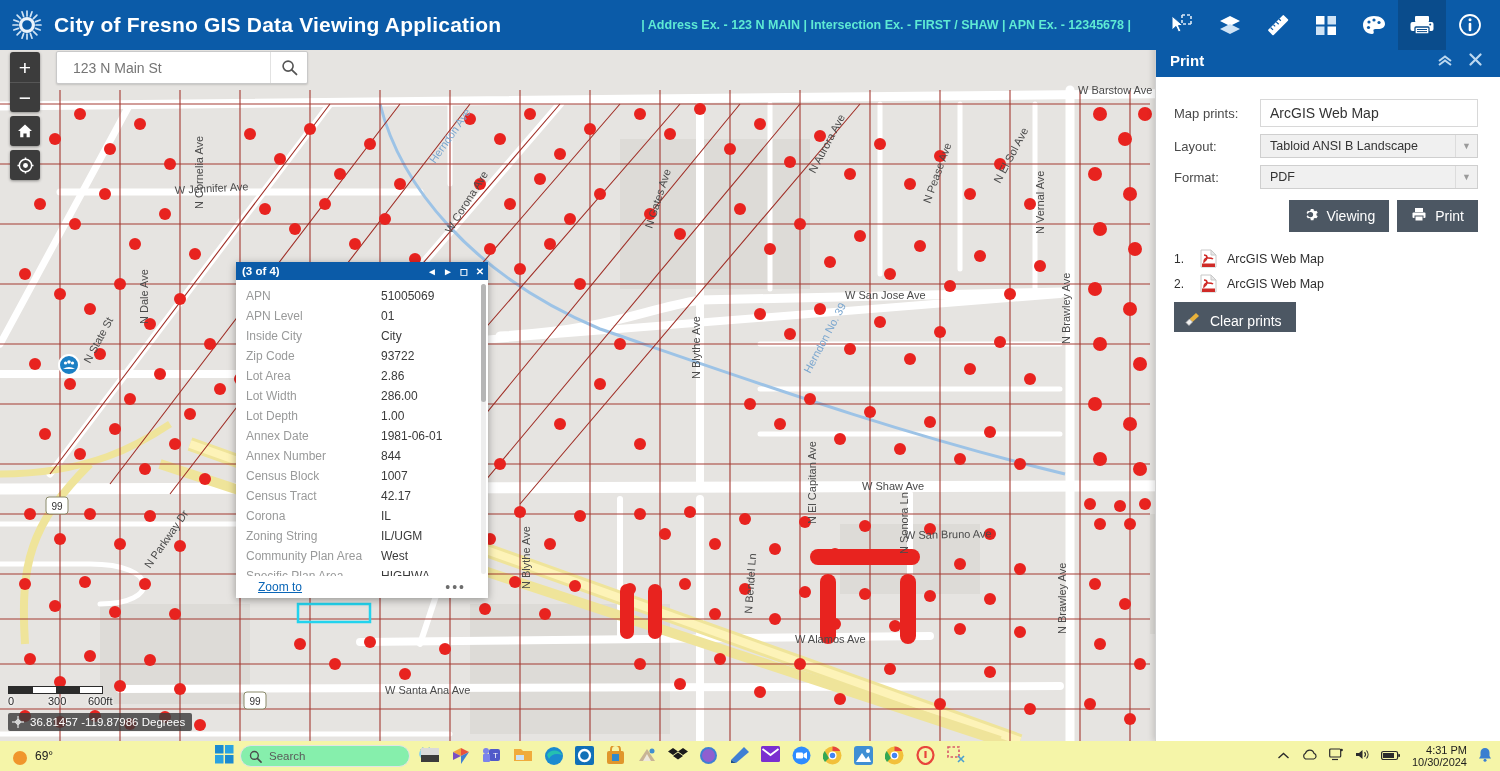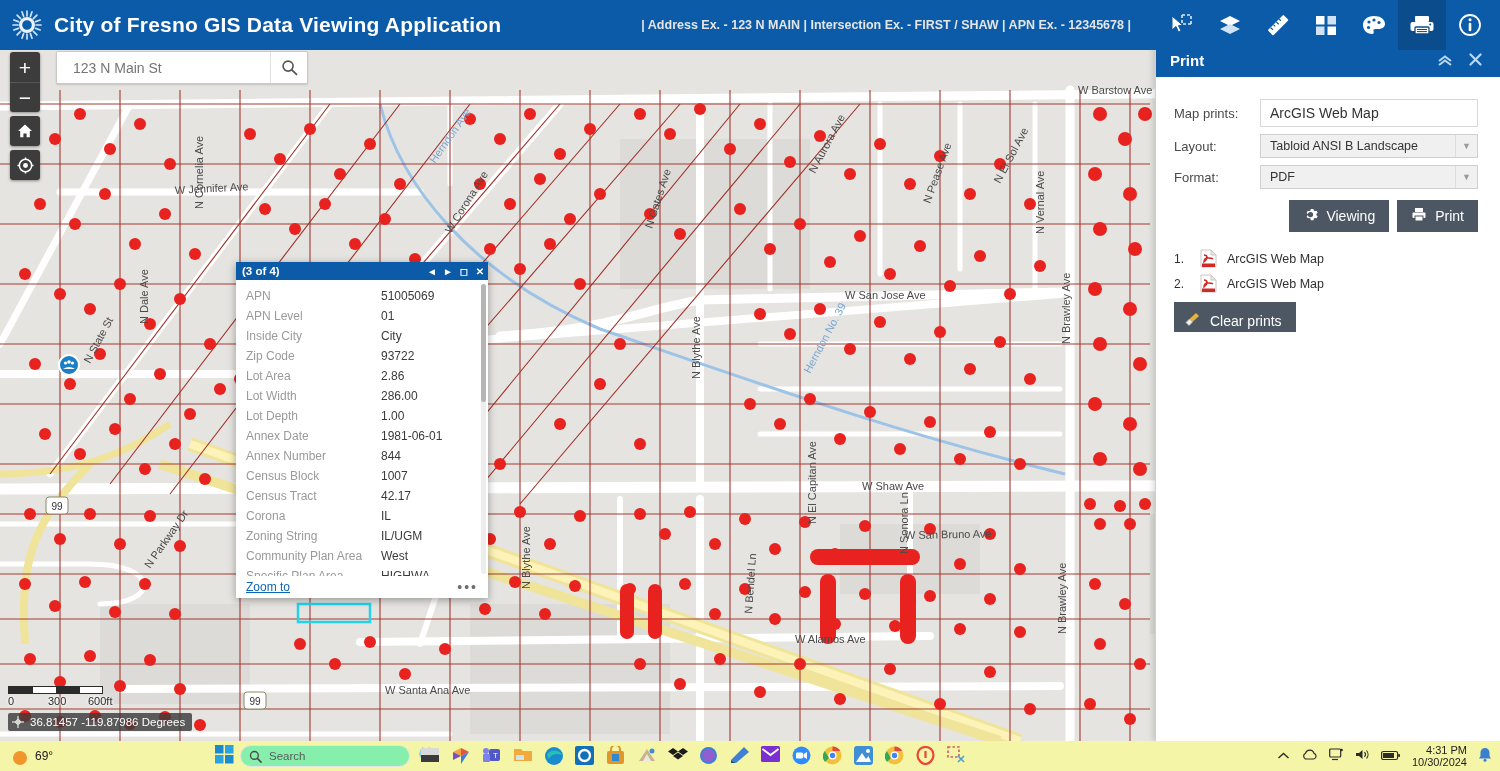--- a/index.html
+++ b/index.html
@@ -17,21 +17,21 @@
     background:#0b5ba8; z-index:60;
     display:flex; align-items:center;
   }
   .logo-wrap { width:54px; height:50px; display:flex; align-items:center; justify-content:center; }
   .sunburst { position:relative; width:30px; height:30px; }
   .app-title {
     color:#ffffff; font-size:21px; font-weight:bold; letter-spacing:.2px;
     white-space:nowrap;
   }
   .hint-text {
-    color:#e5e5e5; font-size:12.5px; font-weight:bold; white-space:nowrap;
+    color:#5eead4; font-size:12.5px; font-weight:bold; white-space:nowrap;
     margin-left:140px;
   }
   .header-tools { margin-left:auto; display:flex; align-items:center; height:50px; padding-right:6px;}
   .htool {
     width:48px; height:50px; display:flex; align-items:center; justify-content:center;
     cursor:pointer;
   }
   .htool.active { background:#0a4c8c; }
   .htool svg { display:block; }
 
@@ -115,21 +115,21 @@
   .prow .v { color:#3a3a3a; font-size:12px; }
   .popup-scroll {
     position:absolute; right:2px; top:4px; width:5px; height:118px;
     background:#b5b5b5; border-radius:3px;
   }
   .popup-scroll-track {
     position:absolute; right:2px; top:4px; width:5px; height:290px;
     background:#ededed; border-radius:3px;
   }
   .popup-foot {
-    position:relative; height:22px; border-top:0; padding:0 10px;
+    position:relative; height:22px; border-top:0; padding:0 22px;
     display:flex; align-items:center;
   }
   .popup-foot a { color:#0a66b7; font-size:12px; text-decoration:underline; cursor:pointer; }
   .popup-foot .dots { margin-left:auto; color:#6d6d6d; letter-spacing:2px; font-size:14px; cursor:pointer; }
 
   
   .print-panel {
     position:absolute; right:0; top:44px; width:345px; height:697px;
     background:#fff; z-index:50; border-left:1px solid #d0d0d0;
     box-shadow:-2px 0 6px rgba(0,0,0,.15);

